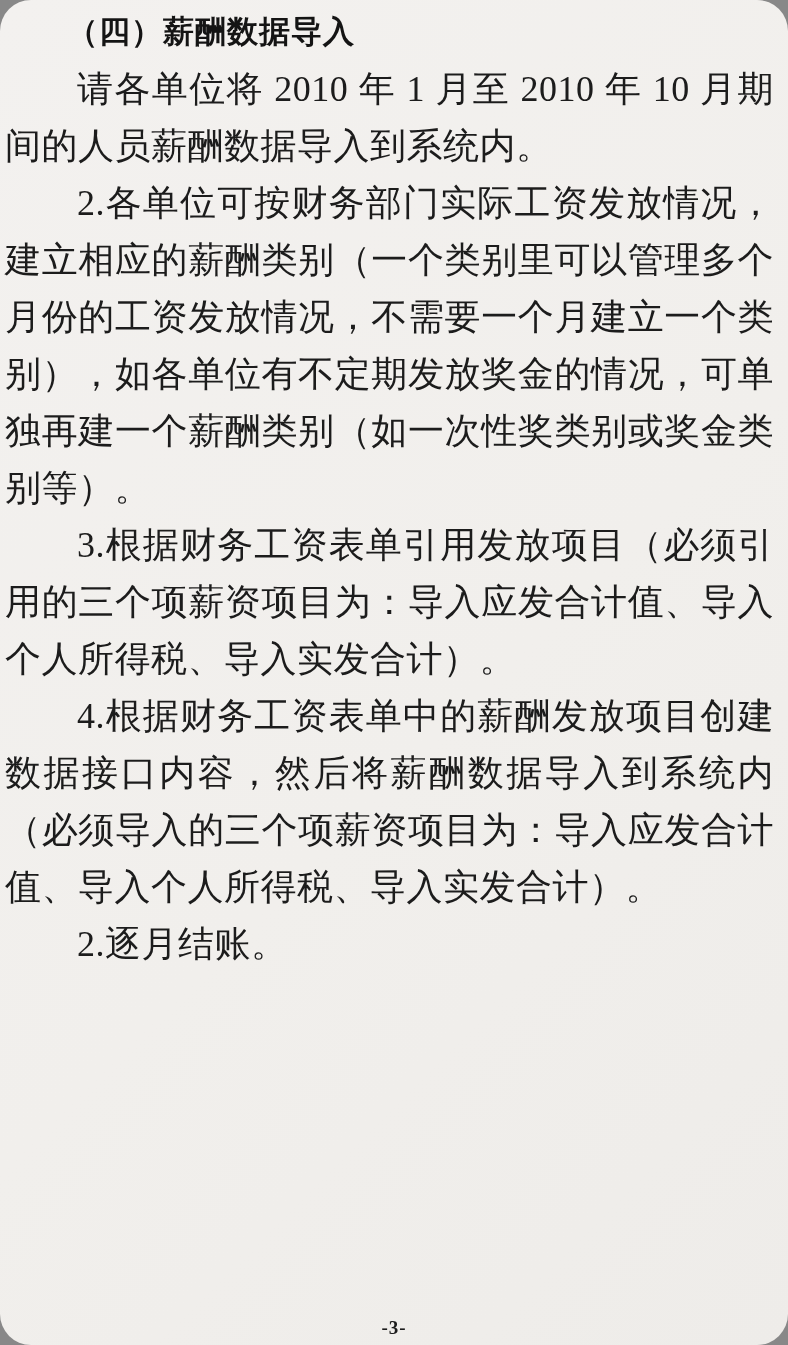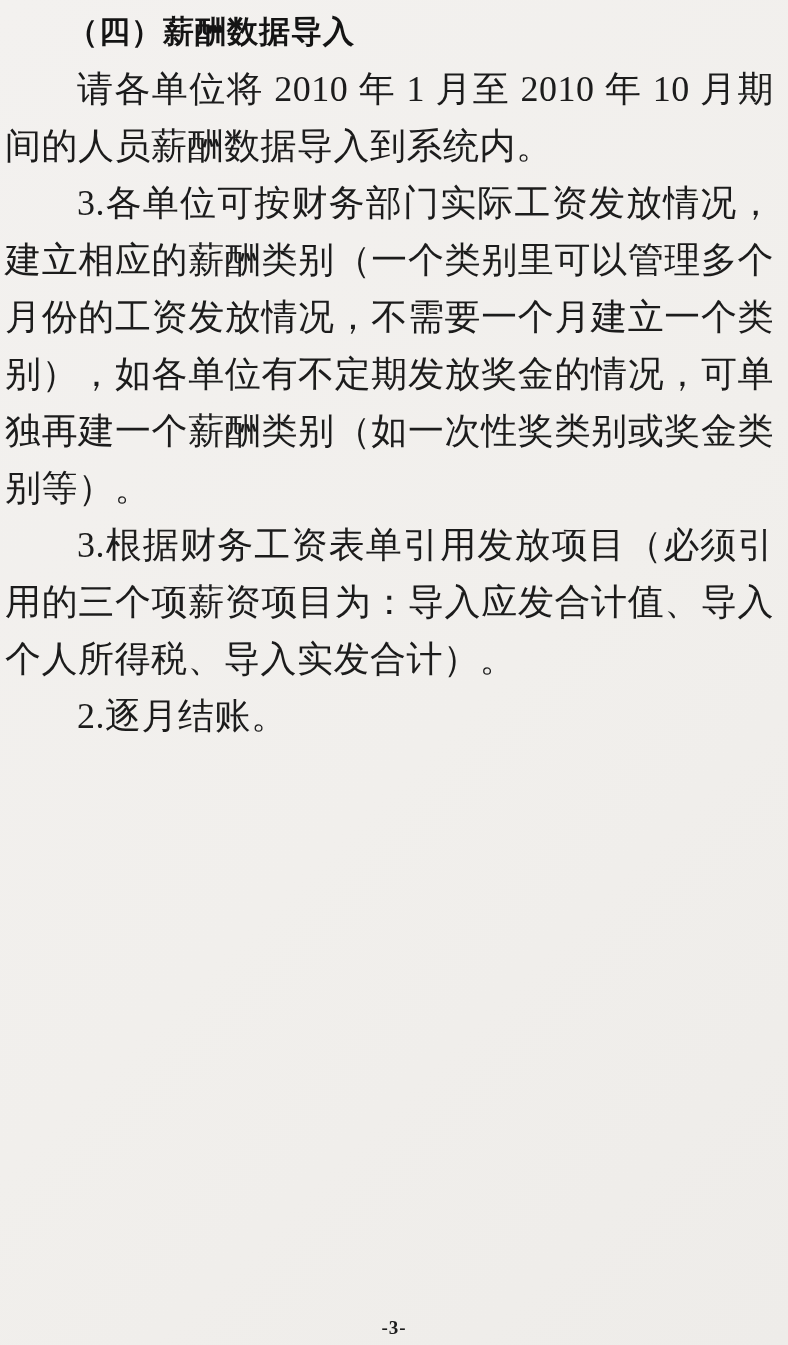--- a/index.html
+++ b/index.html
@@ -10,20 +10,21 @@
   .page {
     position: relative;
     width: 788px;
     height: 1345px;
     margin: 0 auto;
     background: linear-gradient(135deg, #f3f1ef 0%, #f1efec 55%, #eeece9 100%);
     color: #1c1c1c;
     font-family: "Liberation Serif", "DejaVu Serif", serif;
     overflow: hidden;
     box-sizing: border-box;
+    border-radius: 31px;
   }
   .content {
     padding: 3px 14px 0 5px;
   }
   .para {
     margin: 0;
     font-size: 36px;
     line-height: 57px;
     text-indent: 2em;
     text-align: justify;
@@ -51,19 +52,20 @@
     color: #1c1c1c;
   }
 </style>
 </head>
 <body>
 
 <div class="page">
   <div class="content">
     <h2 class="heading">（四）薪酬数据导入</h2>
     <p class="para">请各单位将 2010 年 1 月至 2010 年 10 月期间的人员薪酬数据导入到系统内。</p>
-    <p class="para">3.各单位可按财务部门实际工资发放情况，建立相应的薪酬类别（一个类别里可以管理多个月份的工资发放情况，不需要一个月建立一个类别），如各单位有不定期发放奖金的情况，可单独再建一个薪酬类别（如一次性奖类别或奖金类别等）。</p>
+    <p class="para">2.各单位可按财务部门实际工资发放情况，建立相应的薪酬类别（一个类别里可以管理多个月份的工资发放情况，不需要一个月建立一个类别），如各单位有不定期发放奖金的情况，可单独再建一个薪酬类别（如一次性奖类别或奖金类别等）。</p>
     <p class="para">3.根据财务工资表单引用发放项目（必须引用的三个项薪资项目为：导入应发合计值、导入个人所得税、导入实发合计）。</p>
+    <p class="para">4.根据财务工资表单中的薪酬发放项目创建数据接口内容，然后将薪酬数据导入到系统内（必须导入的三个项薪资项目为：导入应发合计值、导入个人所得税、导入实发合计）。</p>
     <p class="para">2.逐月结账。</p>
   </div>
 
   <div class="page-number">-3-</div>
 </div>
 
 </body></html>

